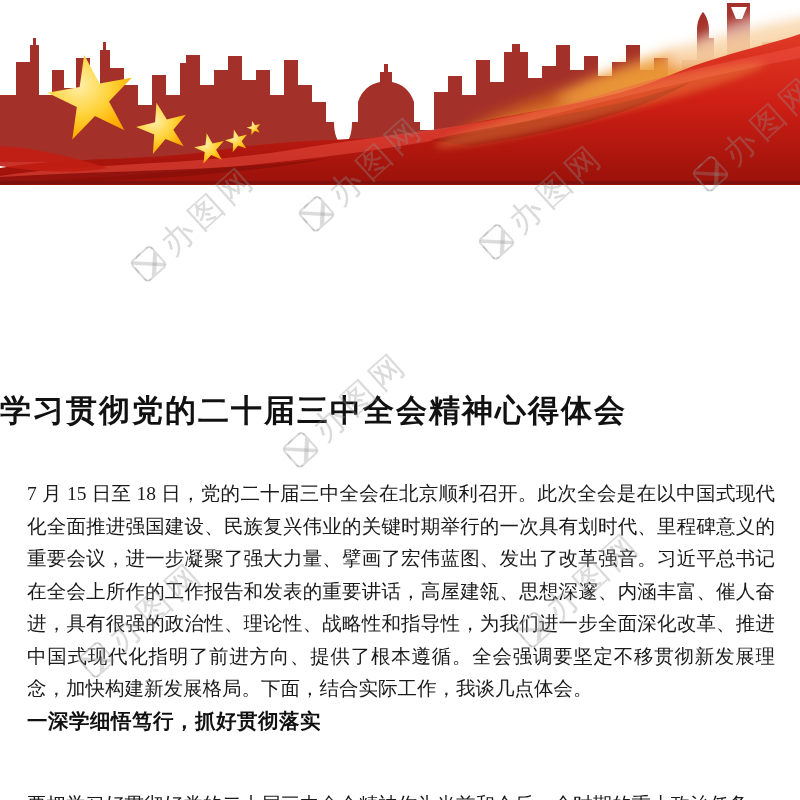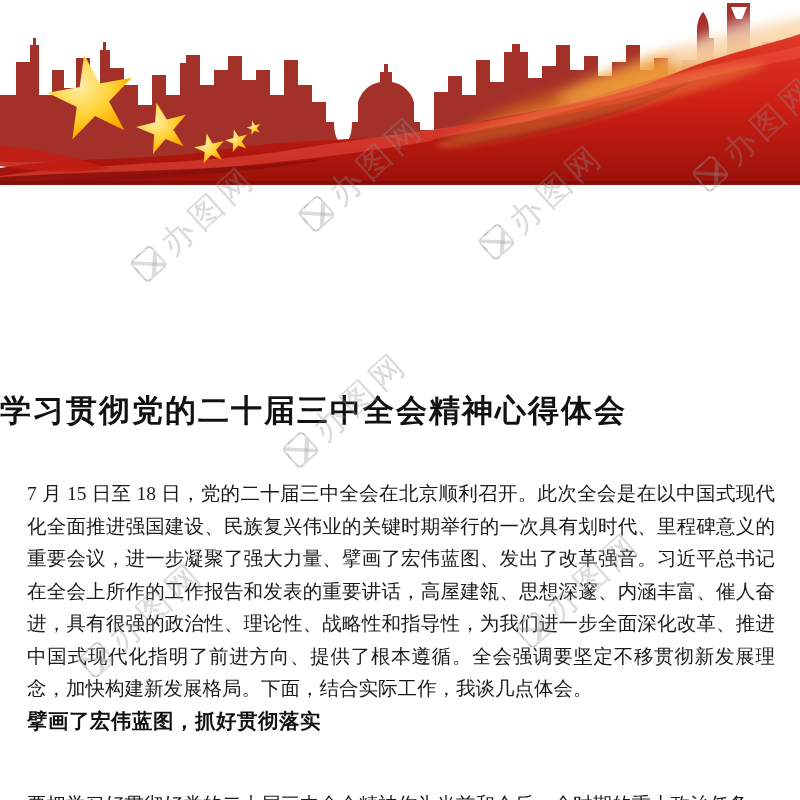--- a/index.html
+++ b/index.html
@@ -145,14 +145,14 @@
     <span class="wm-logo"></span>
     <span>办图网</span>
   </div>
 <div class="wm wm7">
     <span class="wm-logo"></span>
     <span>办图网</span>
   </div>
 
 <h1 class="doc-title">学习贯彻党的二十届三中全会精神心得体会</h1>
 <p class="doc-body">7 月 15 日至 18 日，党的二十届三中全会在北京顺利召开。此次全会是在以中国式现代化全面推进强国建设、民族复兴伟业的关键时期举行的一次具有划时代、里程碑意义的重要会议，进一步凝聚了强大力量、擘画了宏伟蓝图、发出了改革强音。习近平总书记在全会上所作的工作报告和发表的重要讲话，高屋建瓴、思想深邃、内涵丰富、催人奋进，具有很强的政治性、理论性、战略性和指导性，为我们进一步全面深化改革、推进中国式现代化指明了前进方向、提供了根本遵循。全会强调要坚定不移贯彻新发展理念，加快构建新发展格局。下面，结合实际工作，我谈几点体会。</p>
-<h2 class="doc-h1">擘画了宏伟蓝图，抓好贯彻落实</h2>
+<h2 class="doc-h1">一深学细悟笃行，抓好贯彻落实</h2>
 <p class="doc-clip">要把学习好贯彻好党的二十届三中全会精神作为当前和今后一个时期的重大政治任务</p>
 
 </body></html>

